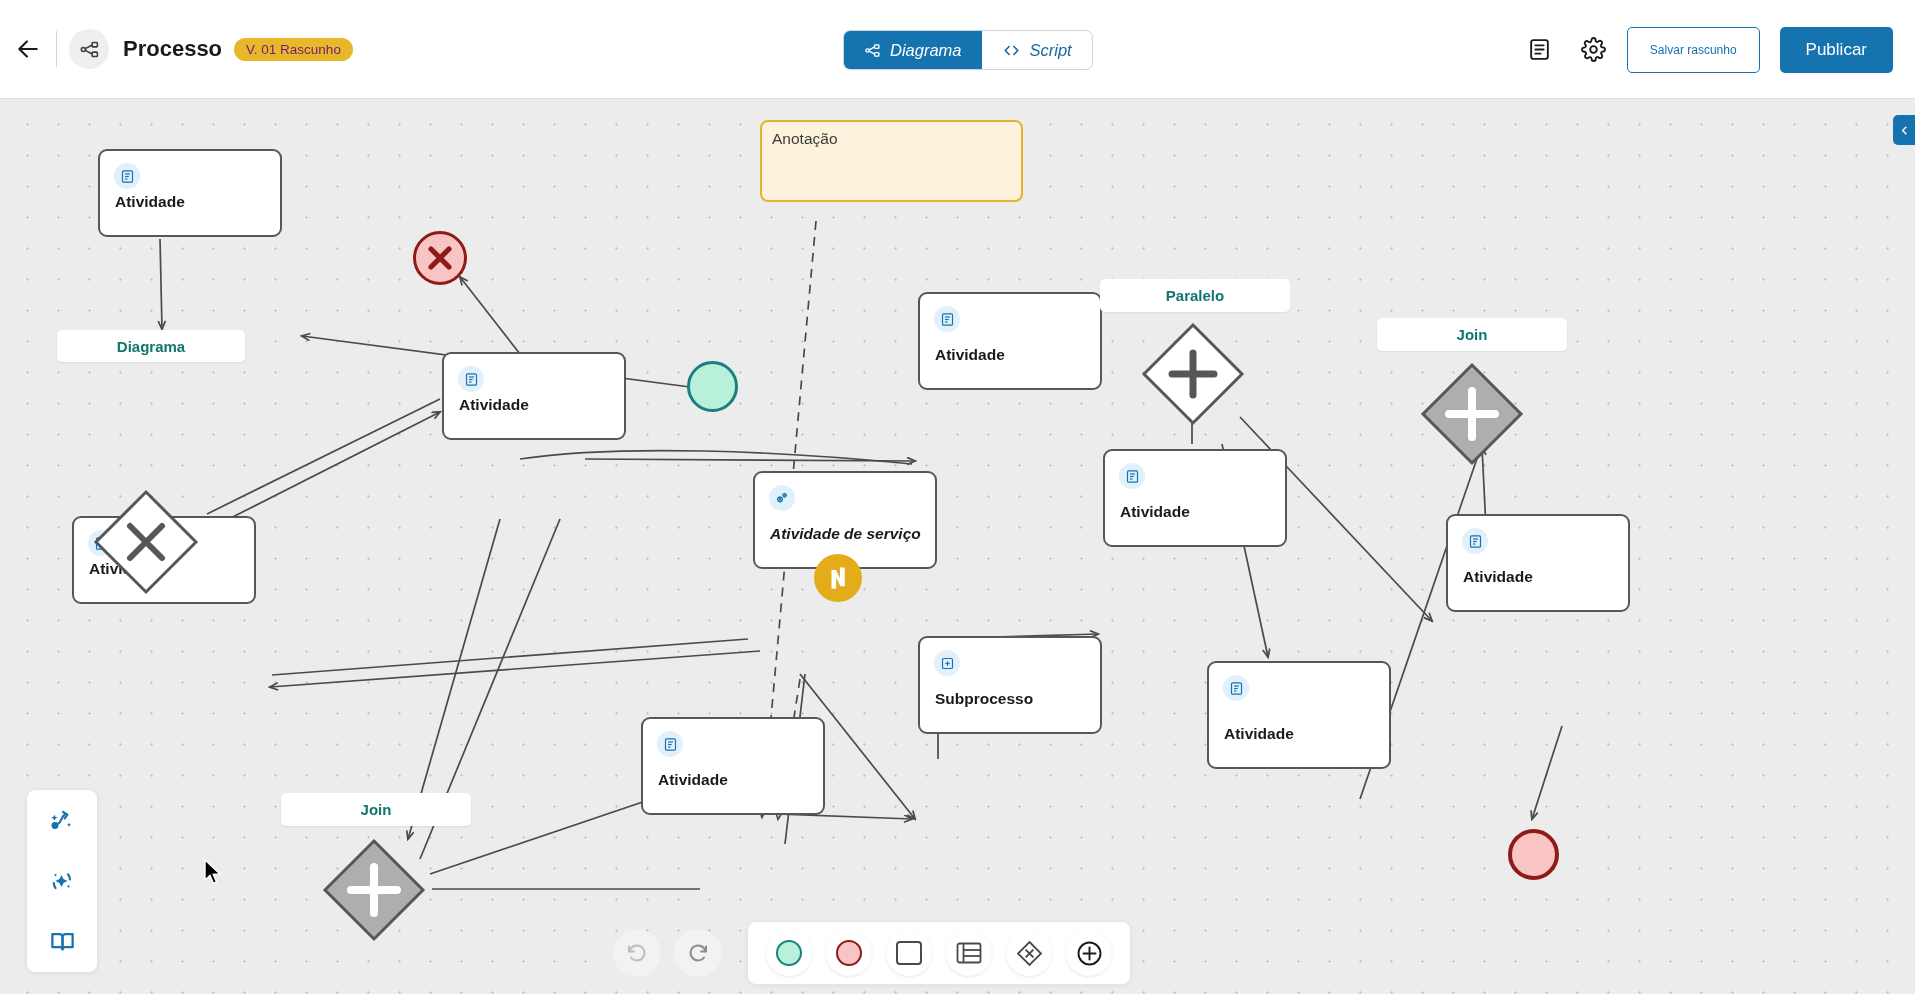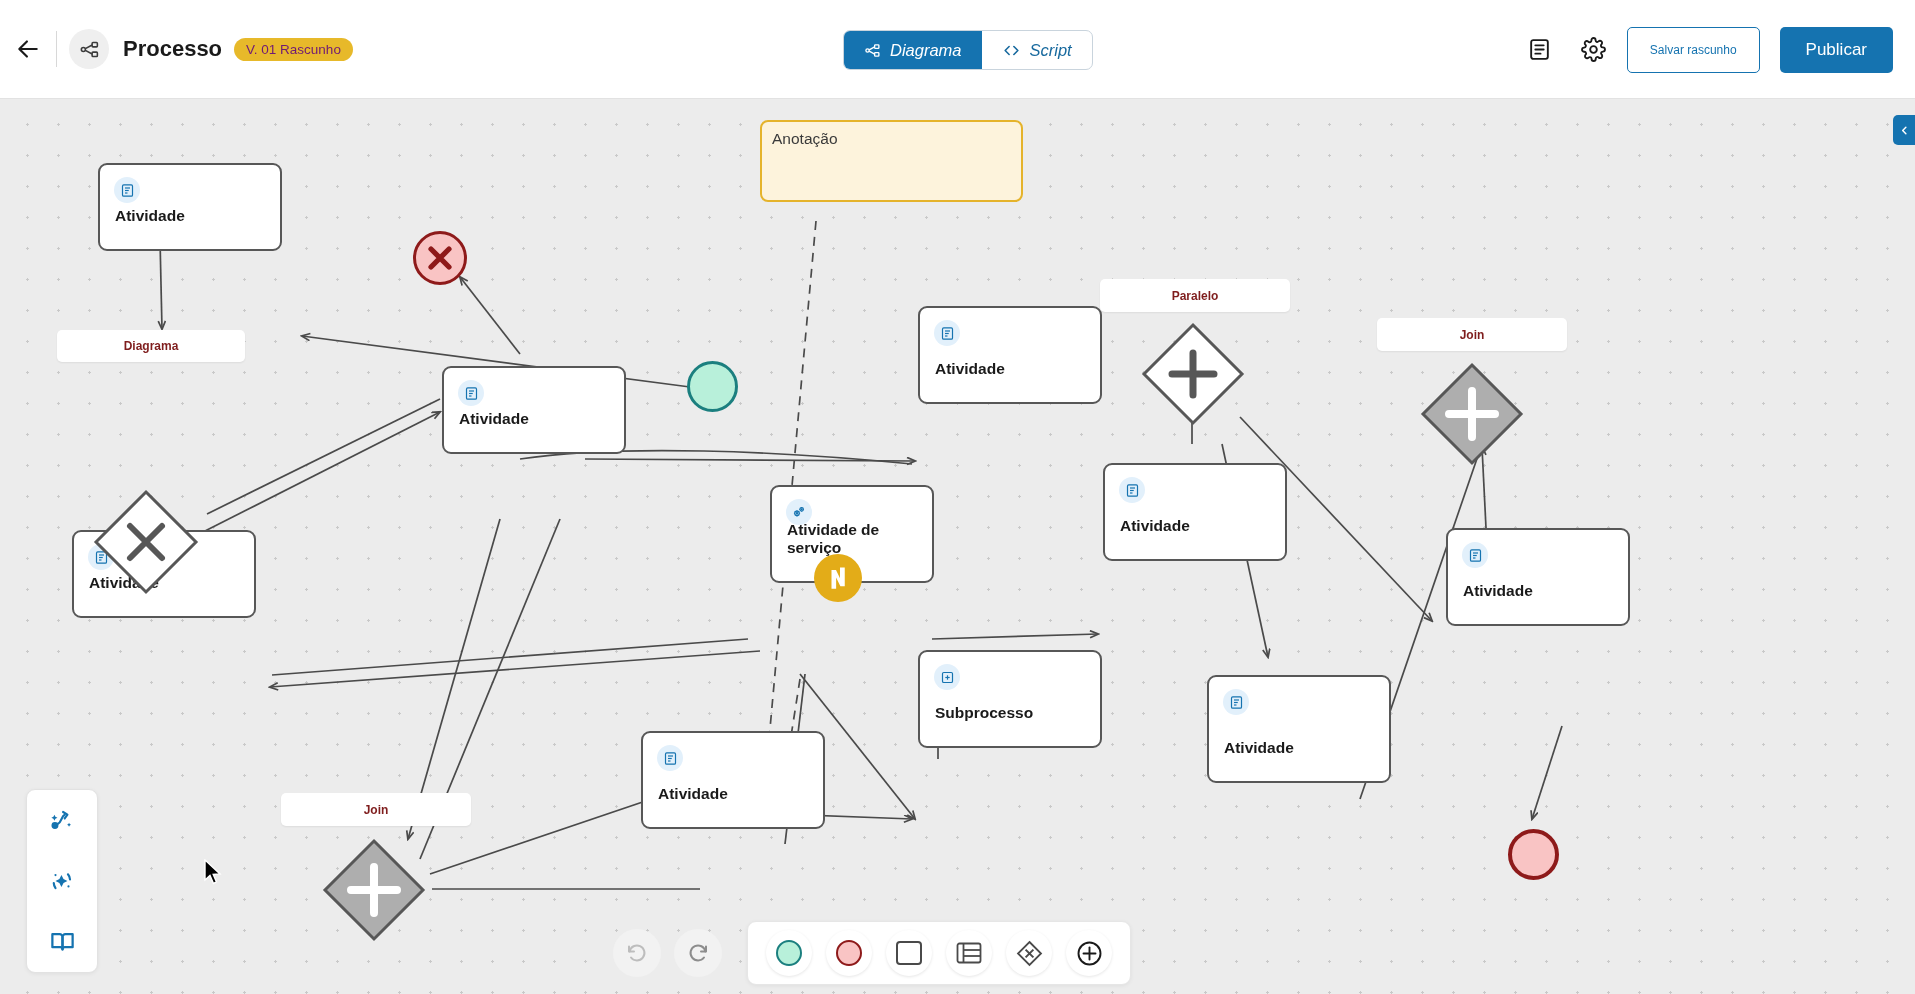--- a/index.html
+++ b/index.html
@@ -69,32 +69,32 @@
     background-image:radial-gradient(#c9c9c9 1.2px, transparent 1.2px);
     background-size:31px 31px;
     background-position:12px 10px;
     overflow:hidden;
   }
   #edges { position:absolute; left:0; top:0; width:1915px; height:895px; }
 
   
   .node { position:absolute; }
   .task {
-    background:#ffffff; border:2px solid #575757; border-radius:9px;margin-top:14px;
+    background:#ffffff; border:2px solid #575757; border-radius:9px;
   }
   .task .badge {
     position:absolute; left:14px; top:12px; width:26px; height:26px; border-radius:50%;
     background:#e2f0fb; display:flex; align-items:center; justify-content:center;
   }
   .task .tlabel {
     position:absolute; left:15px; bottom:24px; font-size:15.5px; color:#1a1a1a; font-weight:bold;
   }
   .pill {
     background:#ffffff; border-radius:5px; display:flex; align-items:center;
-    justify-content:center; font-size:12px; color:#7f1d1d; font-weight:bold;
+    justify-content:center; font-size:15px; color:#0f766e; font-weight:bold;
     box-shadow:0 1px 2px rgba(0,0,0,.07);
   }
   .gw { position:absolute; }
   .gw svg { display:block; }
   .evt { position:absolute; border-radius:50%; }
 
   #annotation {
     position:absolute; background:#fdf3dc; border:2px solid #e5b32b; border-radius:8px;margin-left:40px;
   }
   #annotation .alabel { position:absolute; left:10px; top:8px; font-size:15.5px; color:#3a3a3a; }
@@ -358,21 +358,21 @@
       <svg width="15" height="15" viewBox="0 0 24 24" fill="none" stroke="#1573b0" stroke-width="1.9">
         <rect x="4" y="3" width="16" height="18" rx="2"></rect>
           <line x1="8" y1="8" x2="16" y2="8"></line>
         <line x1="8" y1="12" x2="14" y2="12"></line>
           <line x1="8" y1="16" x2="12" y2="16"></line>
       </svg>
     </span>
     <span class="tlabel">Atividade</span>
   </div>
 
-  <div class="node task" style="left:770px; top:372px; width:164px; height:98px;">
+  <div class="node task" style="left:753px; top:372px; width:184px; height:98px;font-style:italic;">
     <span class="badge">
       <svg width="16" height="16" viewBox="0 0 24 24" fill="none" stroke="#1573b0" stroke-width="1.7">
         <circle cx="9" cy="14" r="3.4"></circle>
           <circle cx="9" cy="14" r="1.1"></circle>
         <path d="M9 9.4v1.2M9 17.4v1.2M4.4 14h1.2M12.4 14h1.2M5.8 10.8l.85.85M11.35 16.35l.85.85M12.2 10.8l-.85.85M6.65 16.35l-.85.85"></path>
         <circle cx="16" cy="8" r="2.6"></circle>
           <circle cx="16" cy="8" r="0.8"></circle>
         <path d="M16 4.6v0.9M16 10.5v0.9M12.6 8h0.9M18.5 8h0.9"></path>
       </svg>
     </span>

